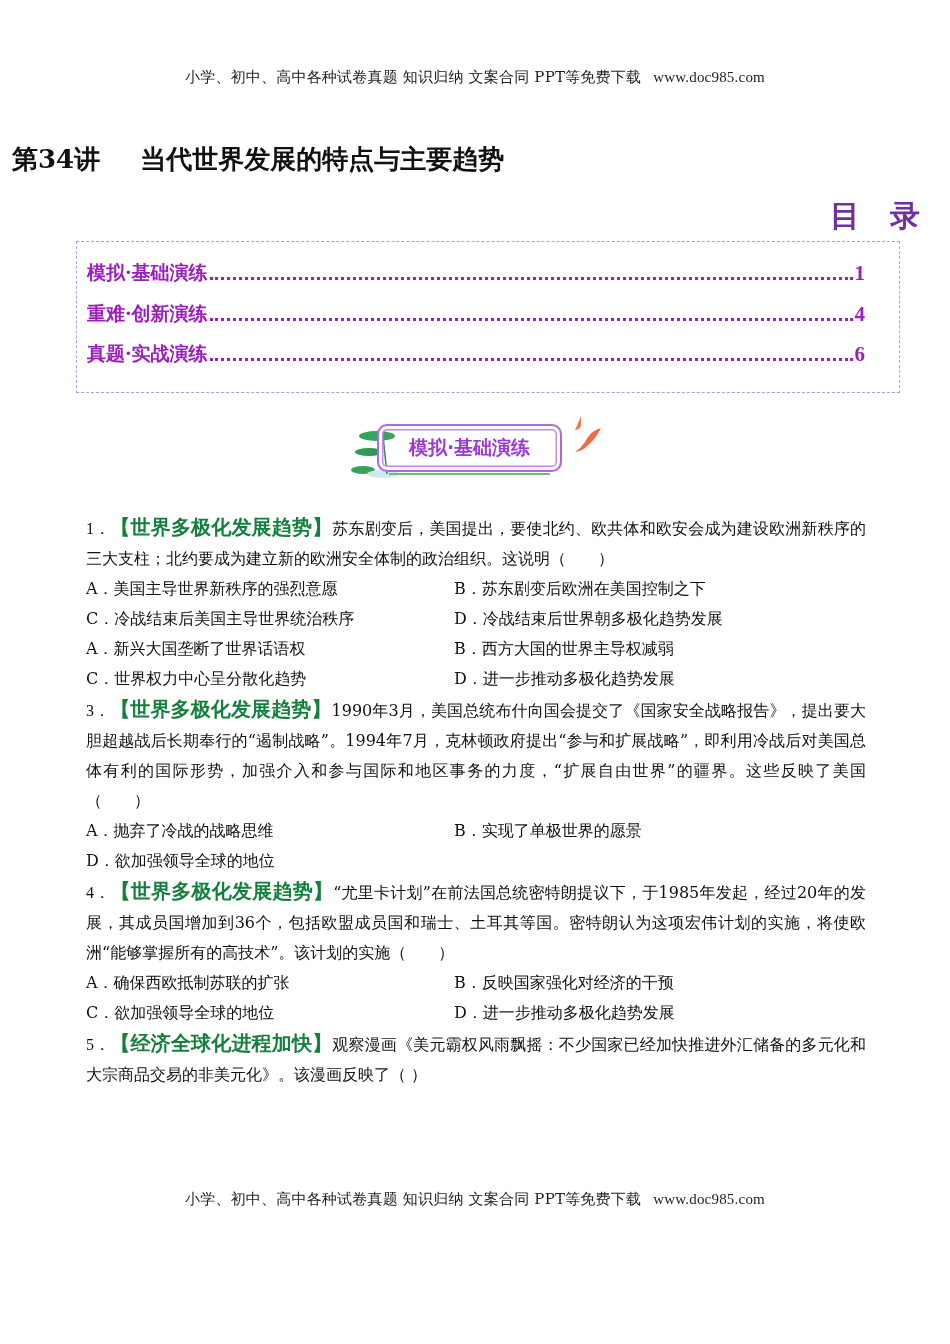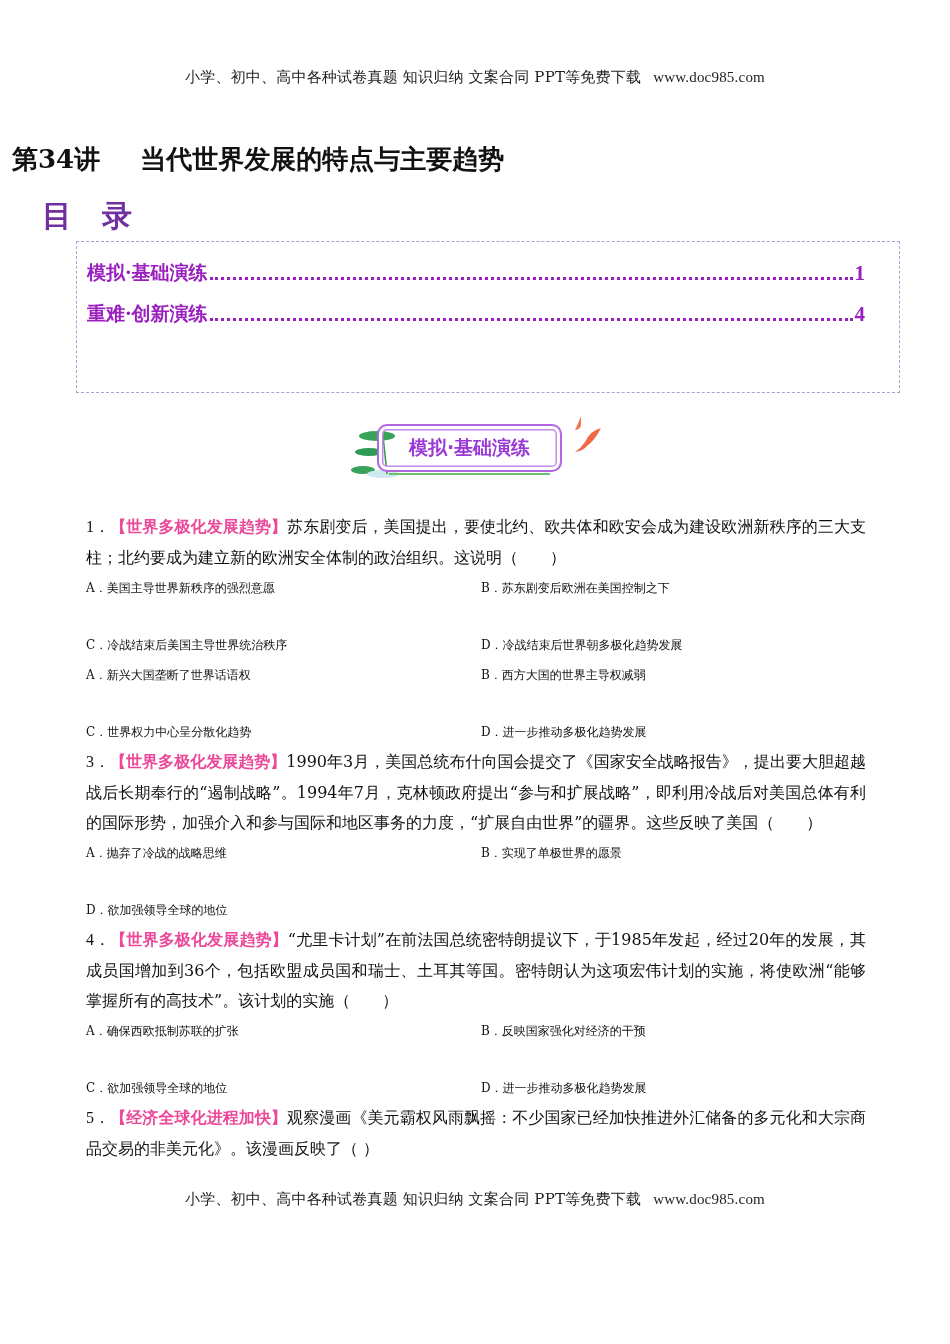--- a/index.html
+++ b/index.html
@@ -18,24 +18,24 @@
 
     .doc-title {
       position: absolute; top: 142px; left: 0; width: 950px; text-align: left;
       font-size: 26px; font-weight: bold; color: #111;
       font-family: "DejaVu Serif", serif;
       padding-left: 12px;
     }
     .doc-title .gap { display: inline-block; width: 40px; }
 
     .toc-heading {
-      position: absolute; top: 196px; left: 0; width: 950px; text-align: left;
+      position: absolute; top: 196px; left: 0; width: 950px; text-align: right;
       font-size: 30px; font-weight: bold; color: #7030a0;
       font-family: "DejaVu Sans", sans-serif; letter-spacing: 30px;
-      padding-left: 42px; box-sizing: border-box;
+      padding-left: 22px; box-sizing: border-box;
     }
 
     .toc-box {
       position: absolute; top: 241px; left: 76px; width: 824px; height: 152px;
       border: 1.5px dashed #b39ccf; box-sizing: border-box;
     }
     .toc-row {
       position: absolute; left: 10px; width: 778px; height: 28px;
       display: flex; align-items: flex-end;
       color: #9a1fbf; font-size: 19px; font-weight: bold;
@@ -64,23 +64,23 @@
       color: #9a3ad6; font-weight: bold; font-size: 19px;
       font-family: "DejaVu Sans", sans-serif;
     }
 
     .questions { position: absolute; left: 86px; top: 512px; width: 780px; }
     .q-stem {
       font-size: 16px; line-height: 30px; text-align: justify;
       margin: 0;
     }
     .q-num { font-family: "Liberation Serif", serif; }
-    .q-tag { color: #ec4899; font-weight: bold; font-family: Liberation Mono, monospace; font-size: 16px; }
+    .q-tag { color: #15803d; font-weight: bold; font-family: Liberation Serif, serif; font-size: 20px; }
     .options {
-      display: grid; grid-template-columns: 368px 1fr; font-size: 12px; line-height: 30px; gap: 27px;
+      display: grid; grid-template-columns: 368px 1fr; font-size: 16px; line-height: 30px;
     }
     .opt { cursor: pointer; }
   </style>
 </head>
 <body>
 
 <div class="header-banner">
   <span>小学、初中、高中各种试卷真题  知识归纳  文案合同  PPT等免费下载</span><span class="banner-url">www.doc985.com</span>
 </div>
 
@@ -93,20 +93,25 @@
 <div class="toc-box">
   <div class="toc-row" style="top:16px">
     <span class="label">模拟·基础演练</span>
     <span class="leader"></span>
     <span class="page">1</span>
   </div>
   <div class="toc-row" style="top:57px">
     <span class="label">重难·创新演练</span>
     <span class="leader"></span>
     <span class="page">4</span>
+  </div>
+  <div class="toc-row" style="top:97px">
+    <span class="label">真题·实战演练</span>
+    <span class="leader"></span>
+    <span class="page">6</span>
   </div>
 </div>
 
 <div class="section-badge">
   <svg width="60" height="70" viewBox="0 0 60 70" style="position:absolute;left:0;top:4px">
     <ellipse cx="32" cy="20" rx="18" ry="5" fill="#3aa35a"></ellipse>
     <ellipse cx="24" cy="36" rx="14" ry="4" fill="#2f9a55"></ellipse>
     <ellipse cx="18" cy="54" rx="12" ry="4" fill="#3aa35a"></ellipse>
     <ellipse cx="38" cy="58" rx="16" ry="4" fill="#cfe9f0"></ellipse>
     <line x1="38" y1="20" x2="42" y2="58" stroke="#3a8f4a" stroke-width="1.5"></line>

